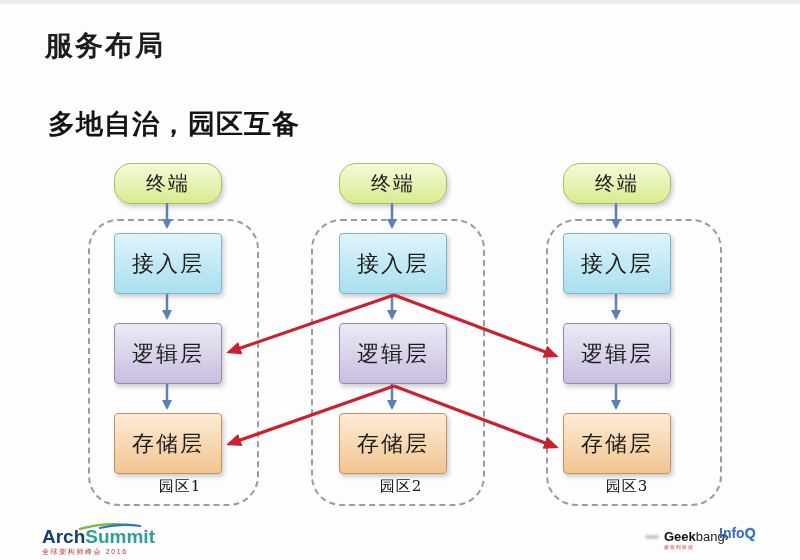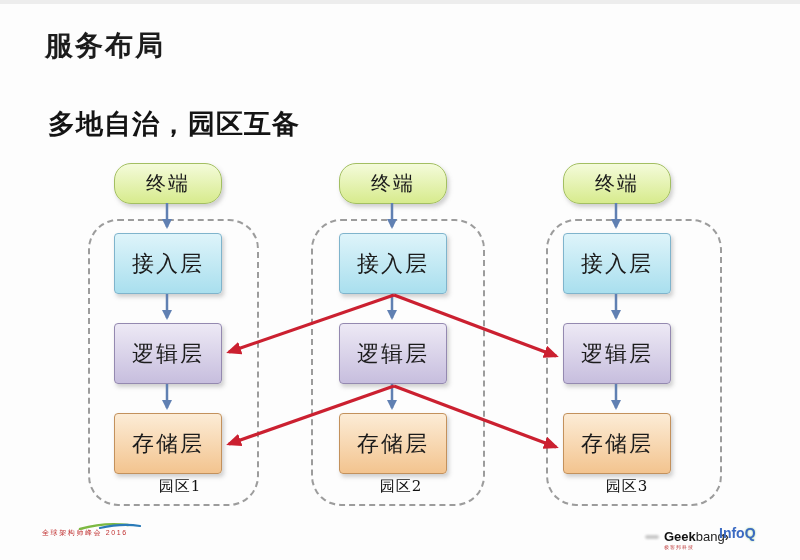--- a/index.html
+++ b/index.html
@@ -113,20 +113,23 @@
   <line x1="394" y1="295" x2="556" y2="356" stroke="#cb2030" stroke-width="3.2" marker-end="url(#mr)"></line>
   <line x1="394" y1="386" x2="229" y2="444" stroke="#cb2030" stroke-width="3.2" marker-end="url(#mr)"></line>
   <line x1="394" y1="386" x2="556" y2="447" stroke="#cb2030" stroke-width="3.2" marker-end="url(#mr)"></line>
 </svg>
 
 <div class="archsummit">
   <svg class="as-swoosh" width="64" height="8" viewBox="0 0 64 8">
     <path d="M2,7 Q26,0 50,3" stroke="#7cb942" stroke-width="2.4" fill="none" stroke-linecap="round"></path>
     <path d="M22,6 Q44,1 62,4" stroke="#2a7ab8" stroke-width="2.2" fill="none" stroke-linecap="round"></path>
   </svg>
+  <div class="row">
+    <span class="as-arch">Arch</span><span class="as-summit">Summit</span>
+  </div>
   <div class="as-tagline">全球架构师峰会 2016</div>
 </div>
 
 <div class="small-gray"></div>
 
 <div class="geekbang">
   <div class="gb-row">
     <span class="gb-geek">Geek</span><span class="gb-bang">bang</span><span class="gb-chevron">›</span>
   </div>
   <div class="gb-tagline">极客邦科技</div>

